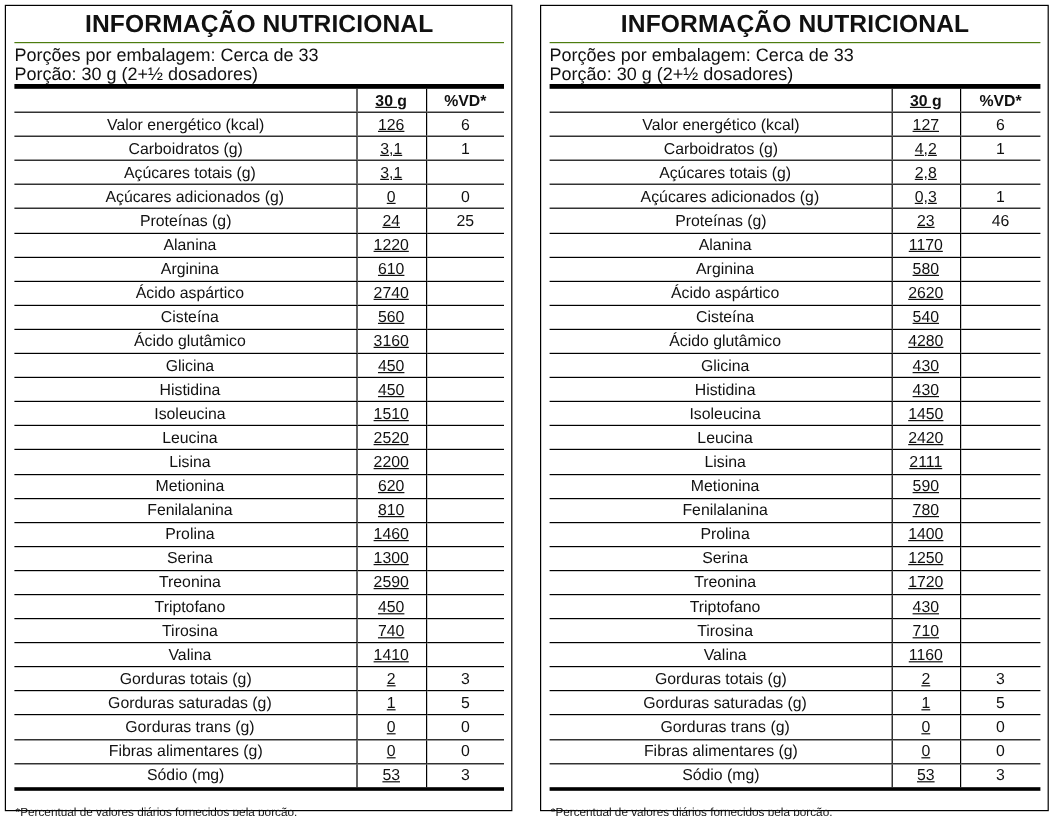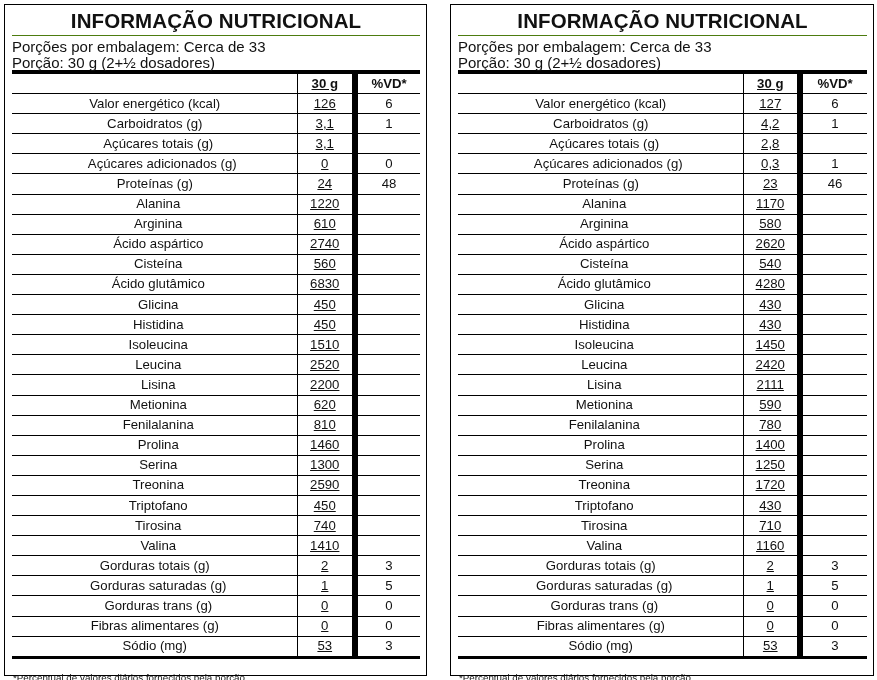--- a/index.html
+++ b/index.html
@@ -21,21 +21,21 @@
     }
     .serv { font-size: 15px; line-height: 15.5px; padding-top: 3px; height: 33px; box-sizing: border-box; }
     .thickline { height: 4px; background: #000; margin-top: 1px; }
     table { border-collapse: collapse; width: 100%; table-layout: fixed; }
     td {
       font-size: 13.2px; height: 19.1px; padding: 0; border-bottom: 1px solid #000;
       white-space: nowrap; line-height: 18px;
     }
     td.name { padding-left: 1px; text-align: center; }
     td.v { text-align: center; border-left: 1px solid #000; text-decoration: underline; }
-    td.d { text-align: center; border-left: 6px solid #000000; }
+    td.d { text-align: center; border-left: 1px solid #000000; }
     tr.head td { font-weight: bold; }
     tr:last-child td { border-bottom: none; }
     .ind1 { padding-left: 8px !important; }
     .ind2 { padding-left: 16px !important; }
     .bottomline { height: 3px; background: #000; }
     .foot { font-size: 9.8px; line-height: 15px; padding-left: 1px; padding-top: 11px; }
     col.c1 { width: auto; }
   </style>
 </head>
 <body>
@@ -76,21 +76,21 @@
             <td class="d"></td>
           </tr>
           <tr>
             <td class="name ind2">Açúcares adicionados (g)</td>
             <td class="v">0</td>
             <td class="d">0</td>
           </tr>
           <tr>
             <td class="name">Proteínas (g)</td>
             <td class="v">24</td>
-            <td class="d">48</td>
+            <td class="d">25</td>
           </tr>
           <tr>
             <td class="name ind1">Alanina</td>
             <td class="v">1220</td>
             <td class="d"></td>
           </tr>
           <tr>
             <td class="name ind1">Arginina</td>
             <td class="v">610</td>
             <td class="d"></td>
@@ -100,21 +100,21 @@
             <td class="v">2740</td>
             <td class="d"></td>
           </tr>
           <tr>
             <td class="name ind1">Cisteína</td>
             <td class="v">560</td>
             <td class="d"></td>
           </tr>
           <tr>
             <td class="name ind1">Ácido glutâmico</td>
-            <td class="v">6830</td>
+            <td class="v">3160</td>
             <td class="d"></td>
           </tr>
           <tr>
             <td class="name ind1">Glicina</td>
             <td class="v">450</td>
             <td class="d"></td>
           </tr>
           <tr>
             <td class="name ind1">Histidina</td>
             <td class="v">450</td>

